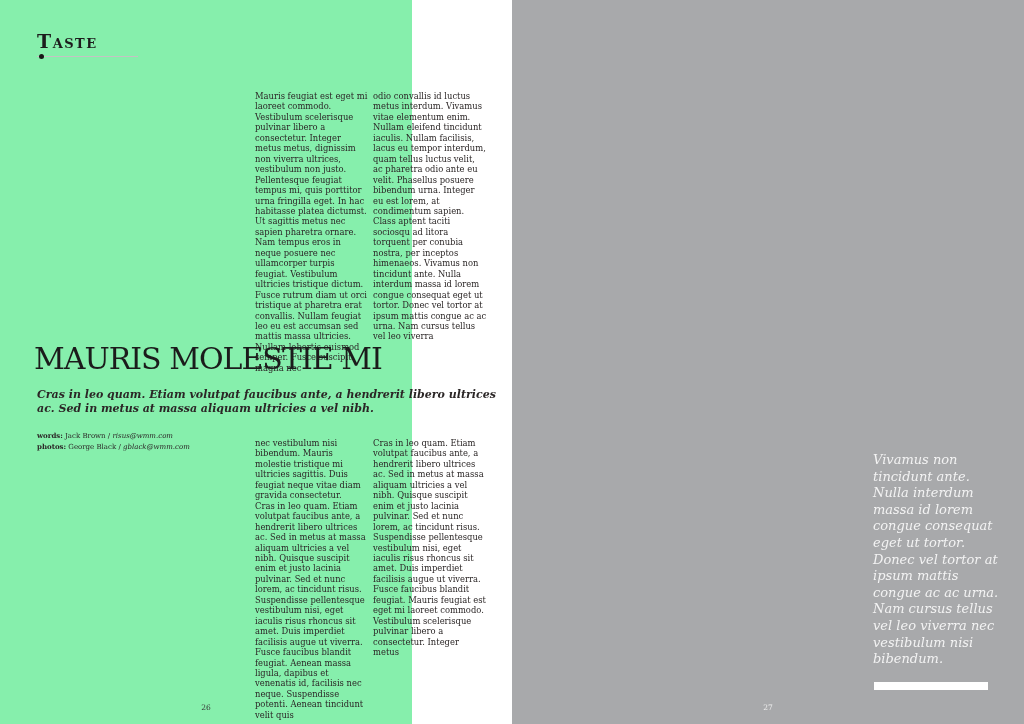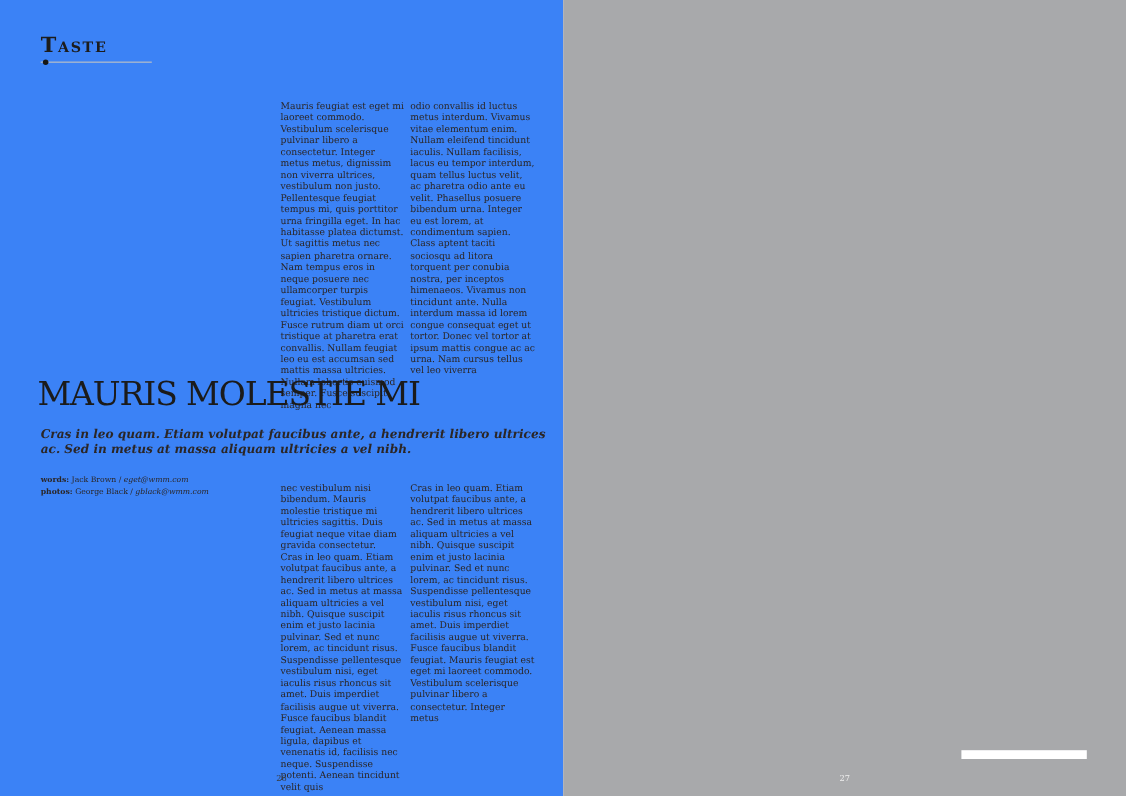--- a/index.html
+++ b/index.html
@@ -4,21 +4,21 @@
 <style>
   html, body { margin: 0; padding: 0; background: #ffffff; }
   .spread {
     position: relative;
     width: 1024px;
     height: 724px;
     overflow: hidden;
     font-family: "DejaVu Serif", serif;
   }
   .page { position: absolute; top: 0; height: 724px; }
-  .page-left  { left: 0;   width: 512px; background: #3b82f6; }
+  .page-left  { left: 0;   width: 412px; background: #86efac; }
   .page-right { left: 512px; width: 512px; background: #a8a9ab; }
 
   
   .section-title {
     position: absolute; left: 37px; top: 30px;
     font-variant: small-caps;
     font-size: 19px; font-weight: bold; color: #1c1c1c;
     letter-spacing: 1.5px;
   }
   .section-rule {
@@ -113,21 +113,21 @@
 
     <h1 class="headline">MAURIS MOLESTIE MI</h1>
 
     <p class="standfirst">Cras in leo quam. Etiam volutpat faucibus ante, a hendrerit libero ultrices ac. Sed in metus at massa aliquam ultricies a vel nibh.</p>
 
     <div class="credits">
       <div>
         <span class="lbl">words:</span>
         <span>Jack Brown</span>
         <span>/</span>
-        <span class="eml">eget@wmm.com</span>
+        <span class="eml">risus@wmm.com</span>
       </div>
       <div>
         <span class="lbl">photos:</span>
         <span>George Black</span>
         <span>/</span>
         <span class="eml">gblack@wmm.com</span>
       </div>
     </div>
 
     <div class="col col-bot-1">
@@ -136,17 +136,18 @@
     </div>
 
     <div class="col col-bot-2">
       <p>Cras in leo quam. Etiam volutpat faucibus ante, a hendrerit libero ultrices ac. Sed in metus at massa aliquam ultricies a vel nibh. Quisque suscipit enim et justo lacinia pulvinar. Sed et nunc lorem, ac tincidunt risus. Suspendisse pellentesque vestibulum nisi, eget iaculis risus rhoncus sit amet. Duis imperdiet facilisis augue ut viverra. Fusce faucibus blandit feugiat. Mauris feugiat est eget mi laoreet commodo. Vestibulum scelerisque pulvinar libero a consectetur. Integer metus</p>
     </div>
 
     <div class="folio folio-left">26</div>
   </section>
 
   <section class="page page-right">
+    <blockquote class="pull-quote">Vivamus non tincidunt ante. Nulla interdum massa id lorem congue consequat eget ut tortor. Donec vel tortor at ipsum mattis congue ac ac urna. Nam cursus tellus vel leo viverra nec vestibulum nisi bibendum.</blockquote>
     <div class="quote-rule"></div>
     <div class="folio folio-right">27</div>
   </section>
 
 </div>
 
 </body></html>

